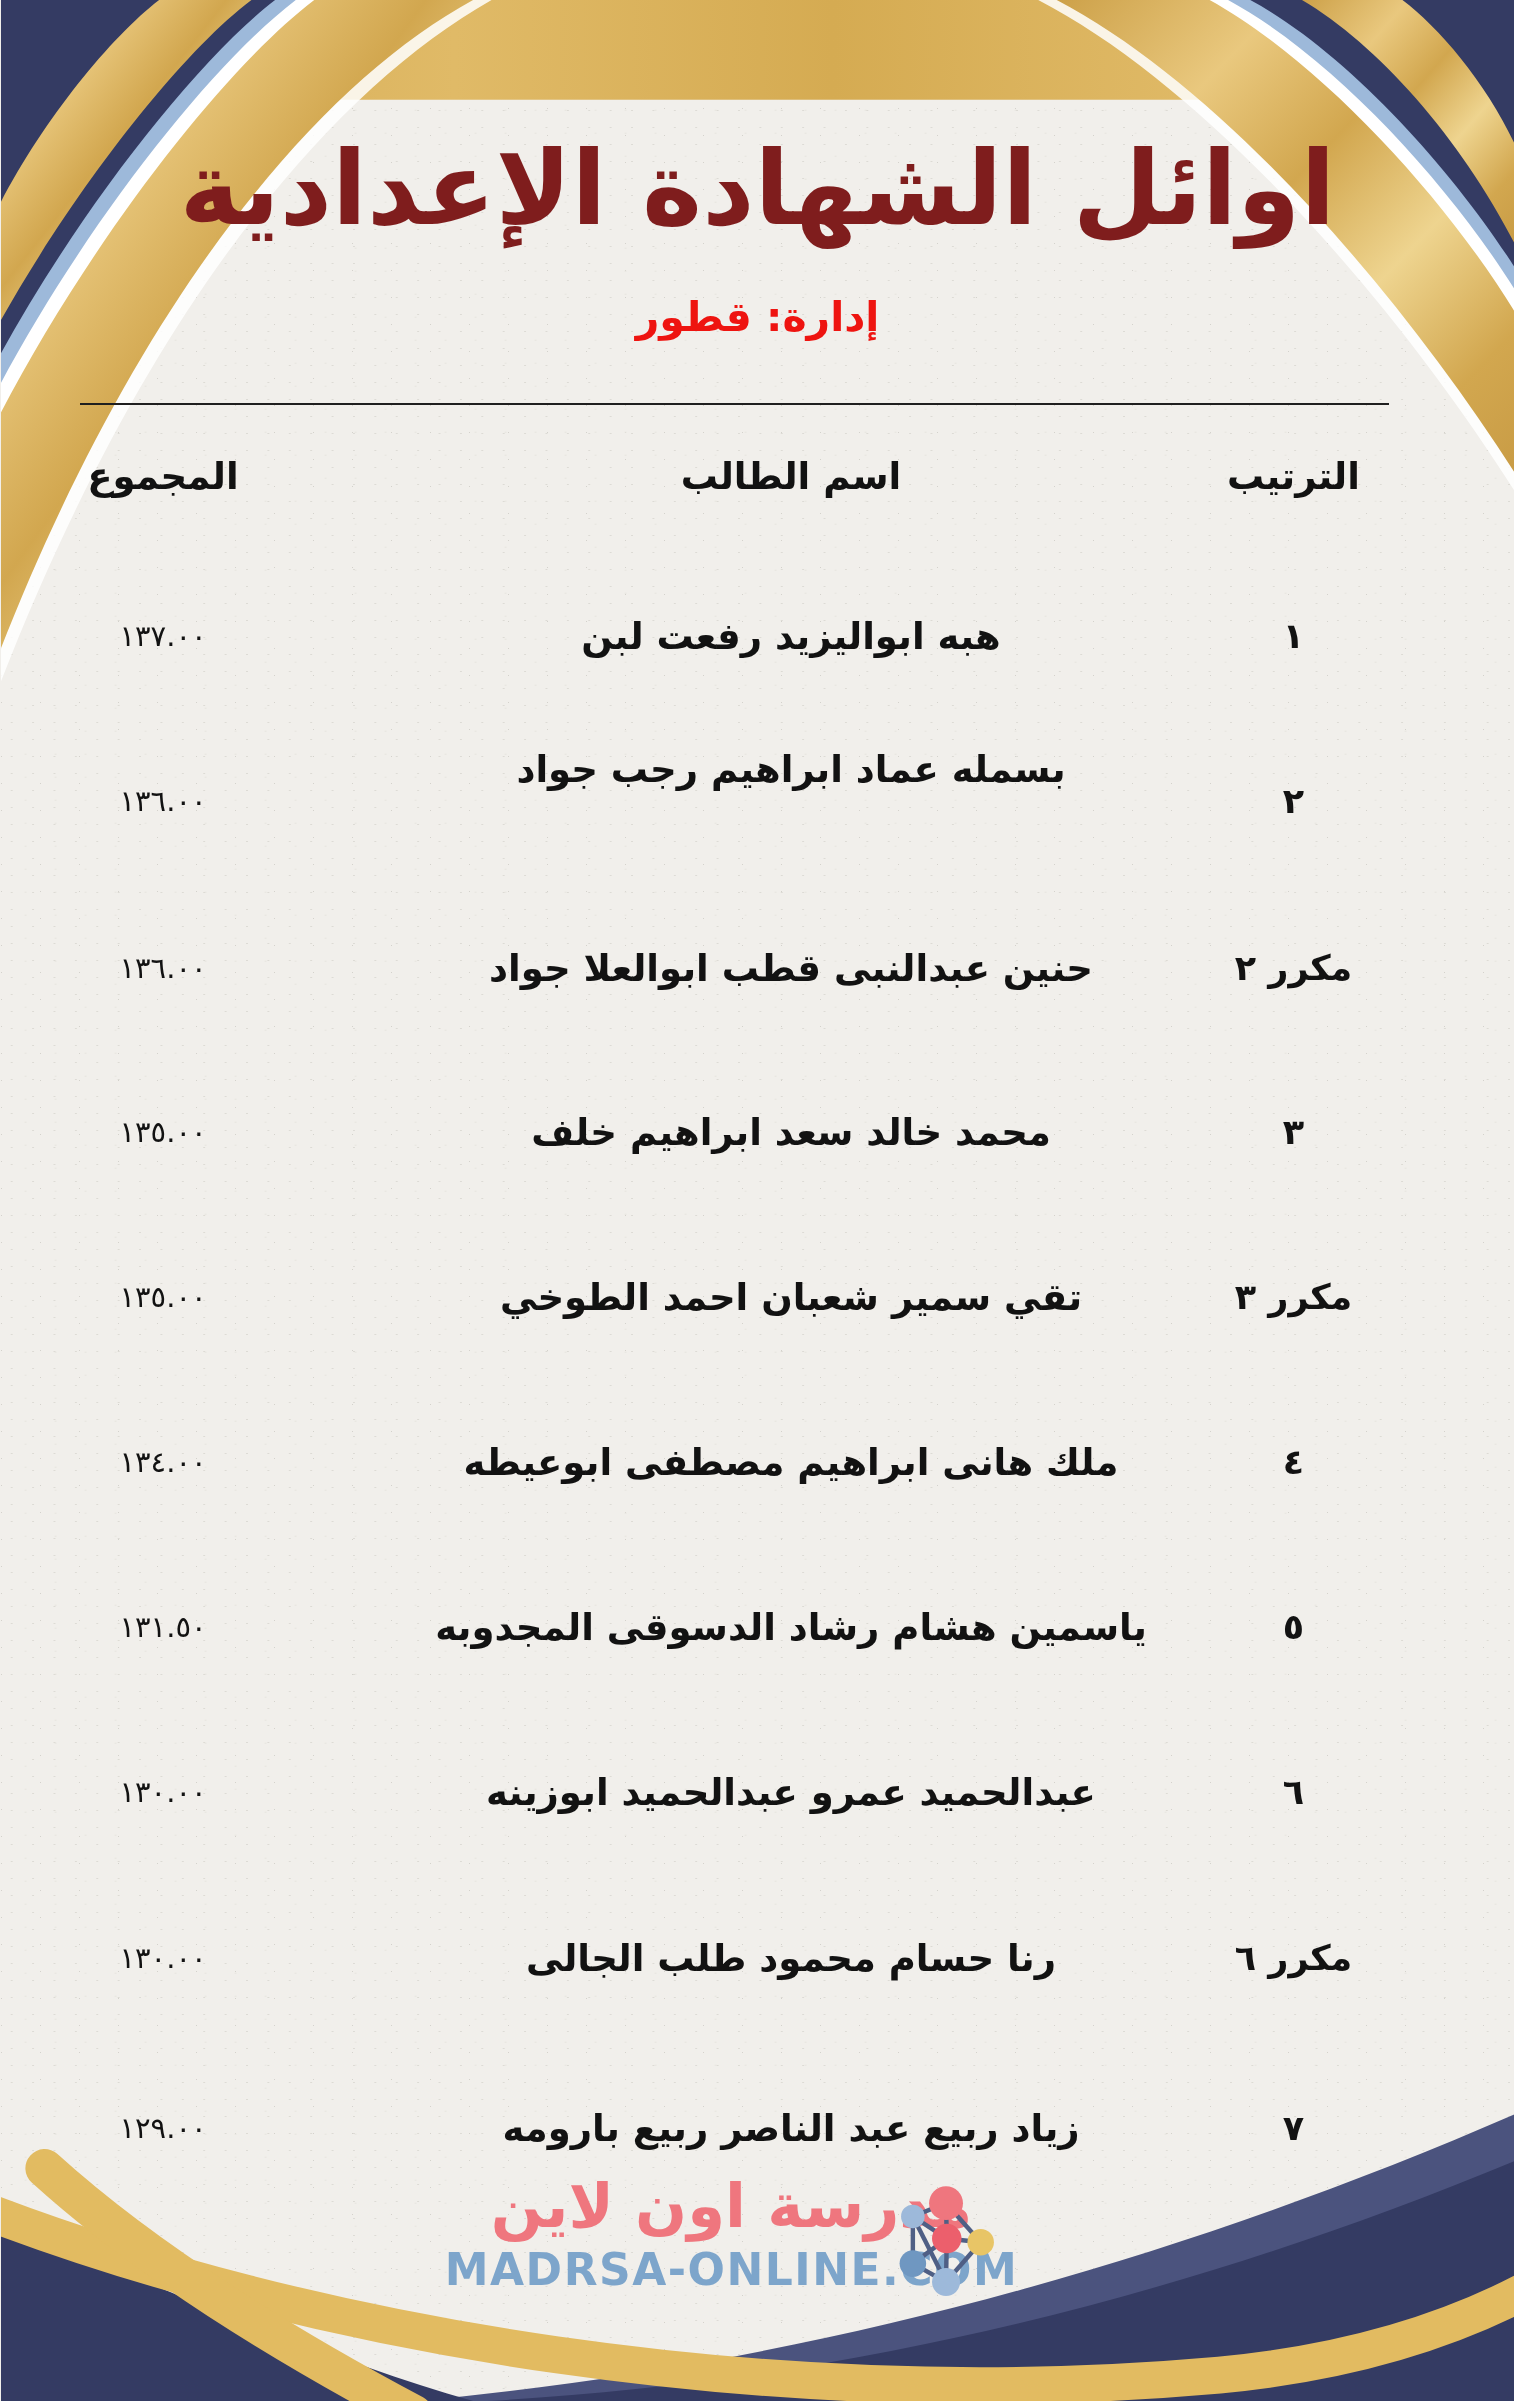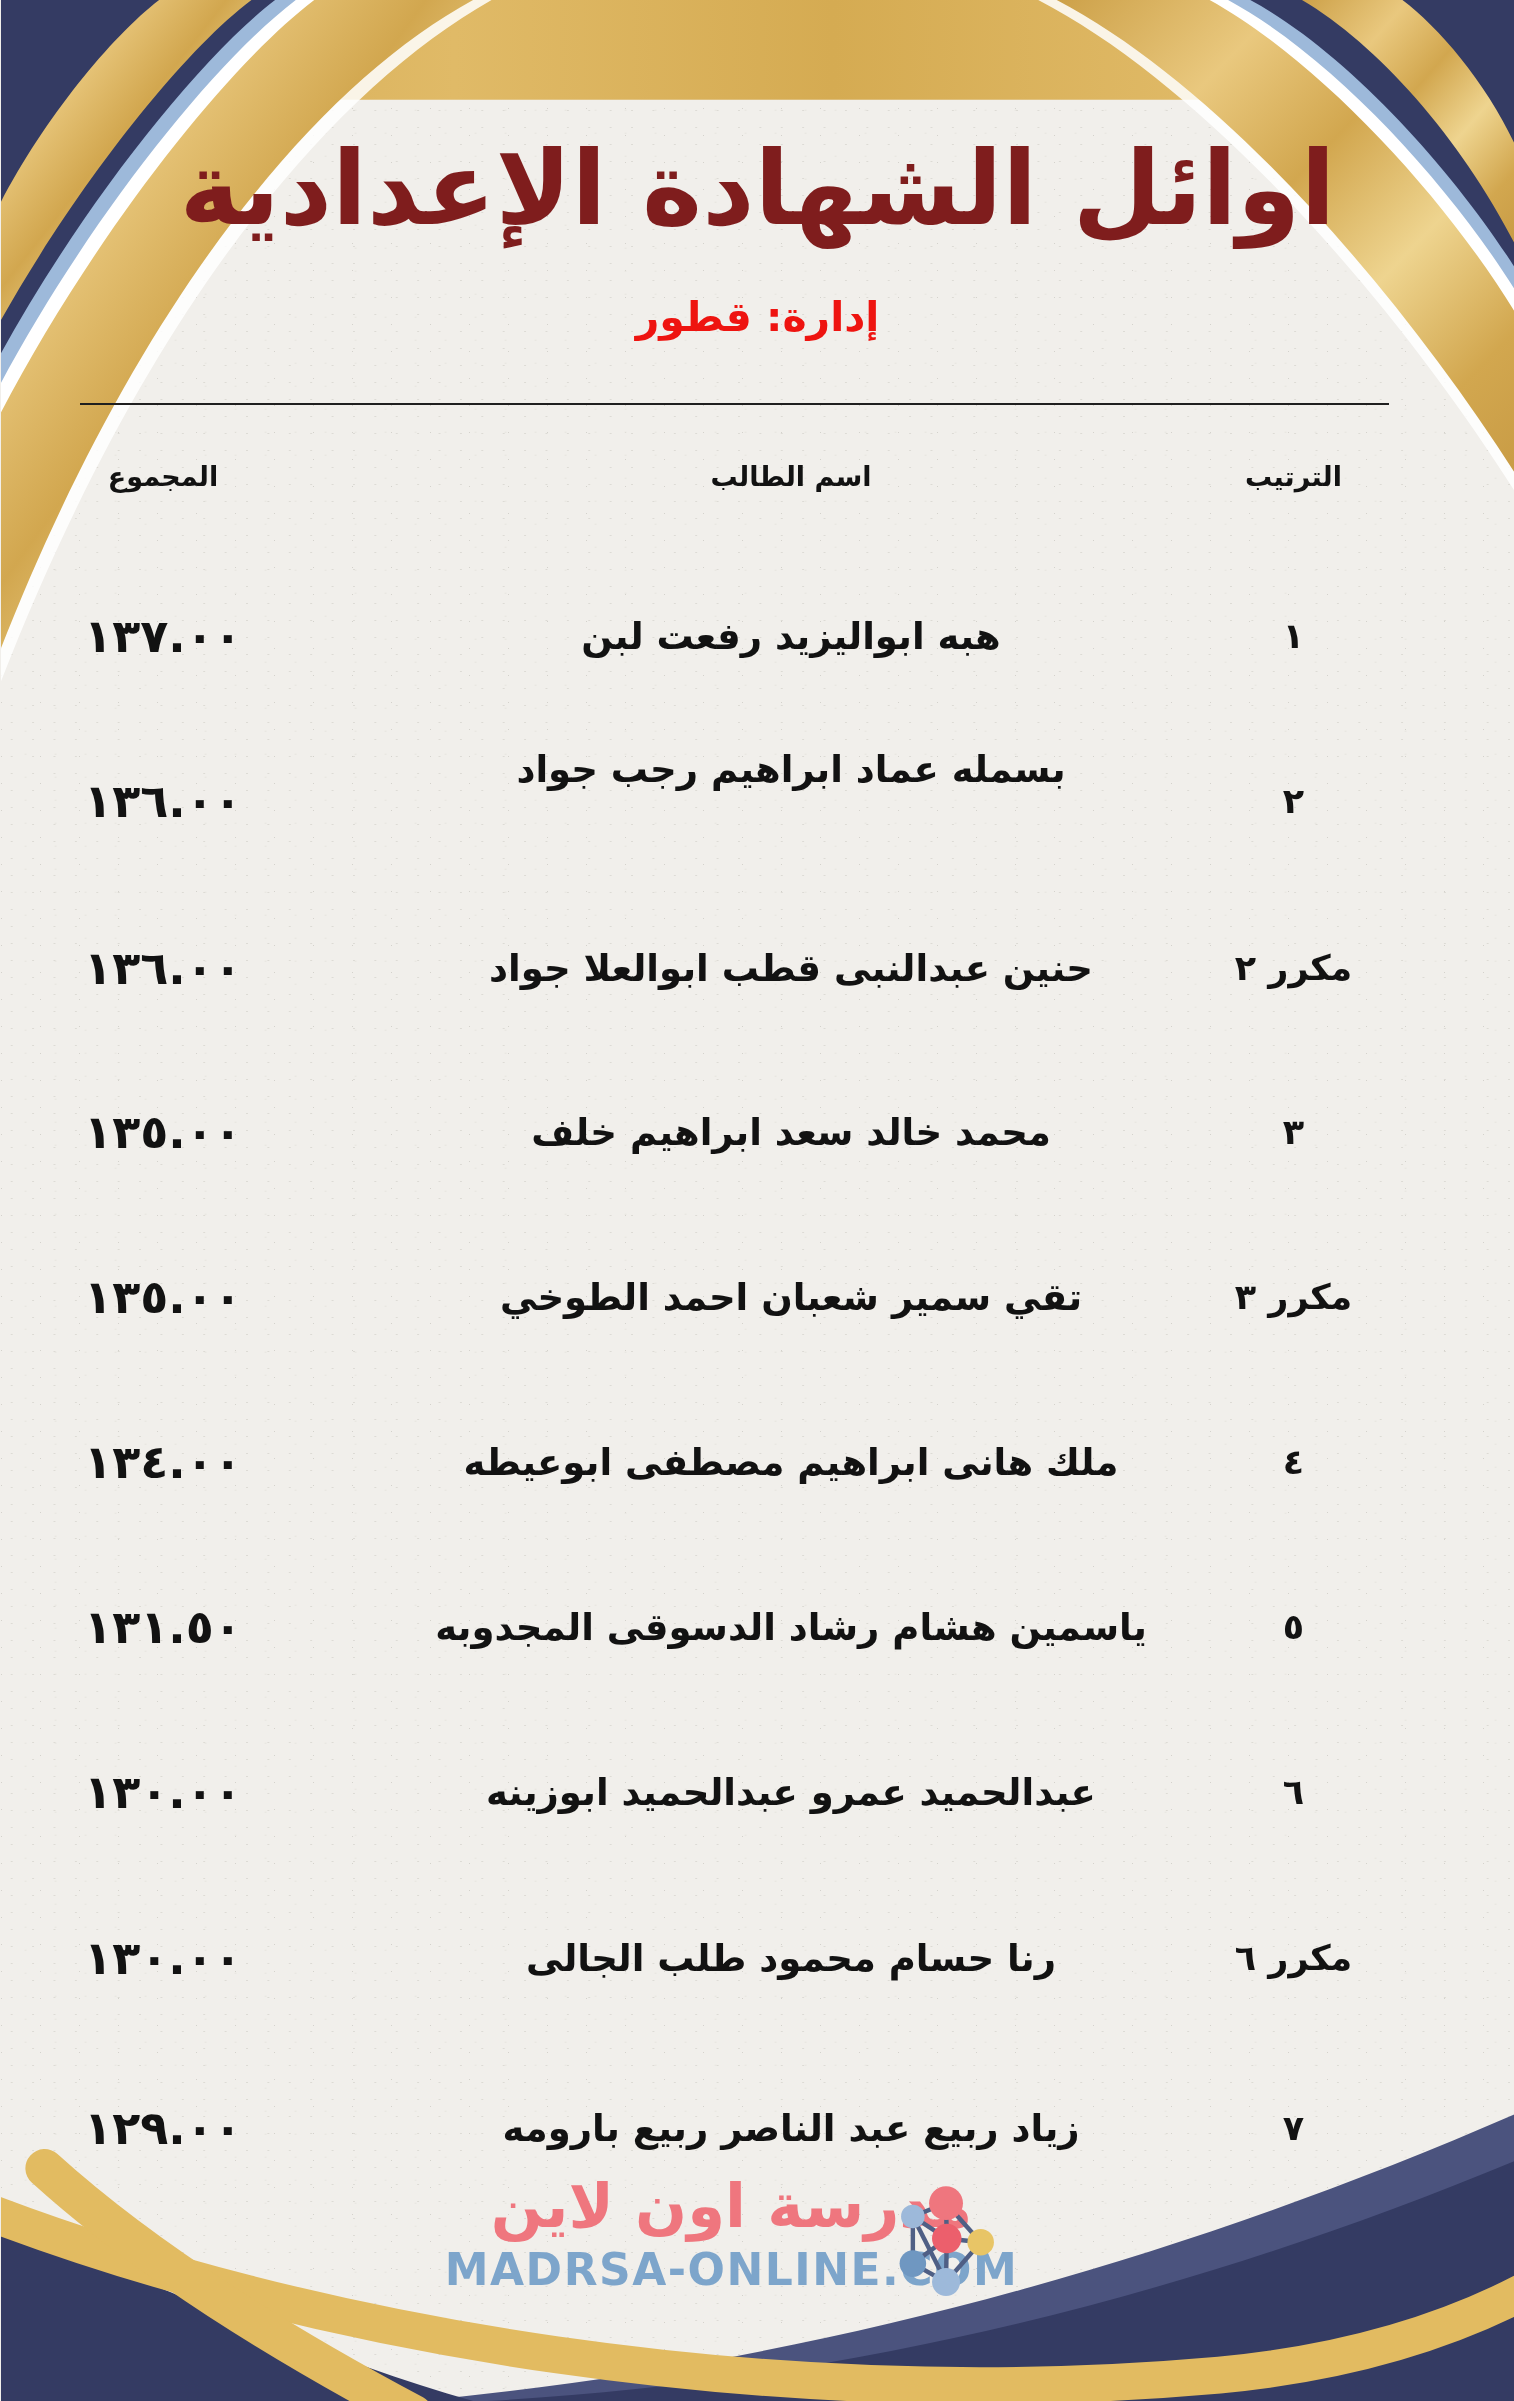--- a/index.html
+++ b/index.html
@@ -22,27 +22,27 @@
     text-align:center;font-size:102px;font-weight:700;color:#7f1d1d;
   }
   .subtitle{
     position:absolute;top:290px;left:0;width:1515px;height:55px;line-height:55px;
     text-align:center;font-size:41px;font-weight:700;color:#ee1410;
     display:flex;justify-content:center;gap:81px;direction:rtl;
   }
   .divider{position:absolute;top:403px;left:80px;width:1309px;height:2.2px;background:#1f1f1f;}
 
   .hdr-cell,.cell{position:absolute;height:67px;line-height:67px;text-align:center;color:#121212;white-space:nowrap;}
-  .hdr-cell{font-size:27px;font-weight:700;}
+  .hdr-cell{font-size:37px;font-weight:700;}
   .col-rank{right:96px;width:251px;text-align:center;}
   .col-name{right:303px;width:842px;} 
   .col-total{left:41px;width:244px;}
   .cell-rank{font-size:35px;font-weight:700;}
   .cell-name{font-size:37px;font-weight:700;}
-  .cell-total{font-size:46px;font-weight:700;}
+  .cell-total{font-size:29px;font-weight:400;}
 
   .footer{position:absolute;top:2169px;left:0;width:1515px;height:148px;}
   .footer-ar{
     position:absolute;top:0;left:0;width:1463px;text-align:center;
     font-size:61px;font-weight:700;color:#ef767e;height:74px;line-height:74px;
   }
   .footer-en{
     position:absolute;top:71px;left:0;width:1463px;text-align:center;direction:ltr;
     font-size:44px;font-weight:700;color:#7da5cb;letter-spacing:1.5px;height:59px;line-height:59px;
   }

